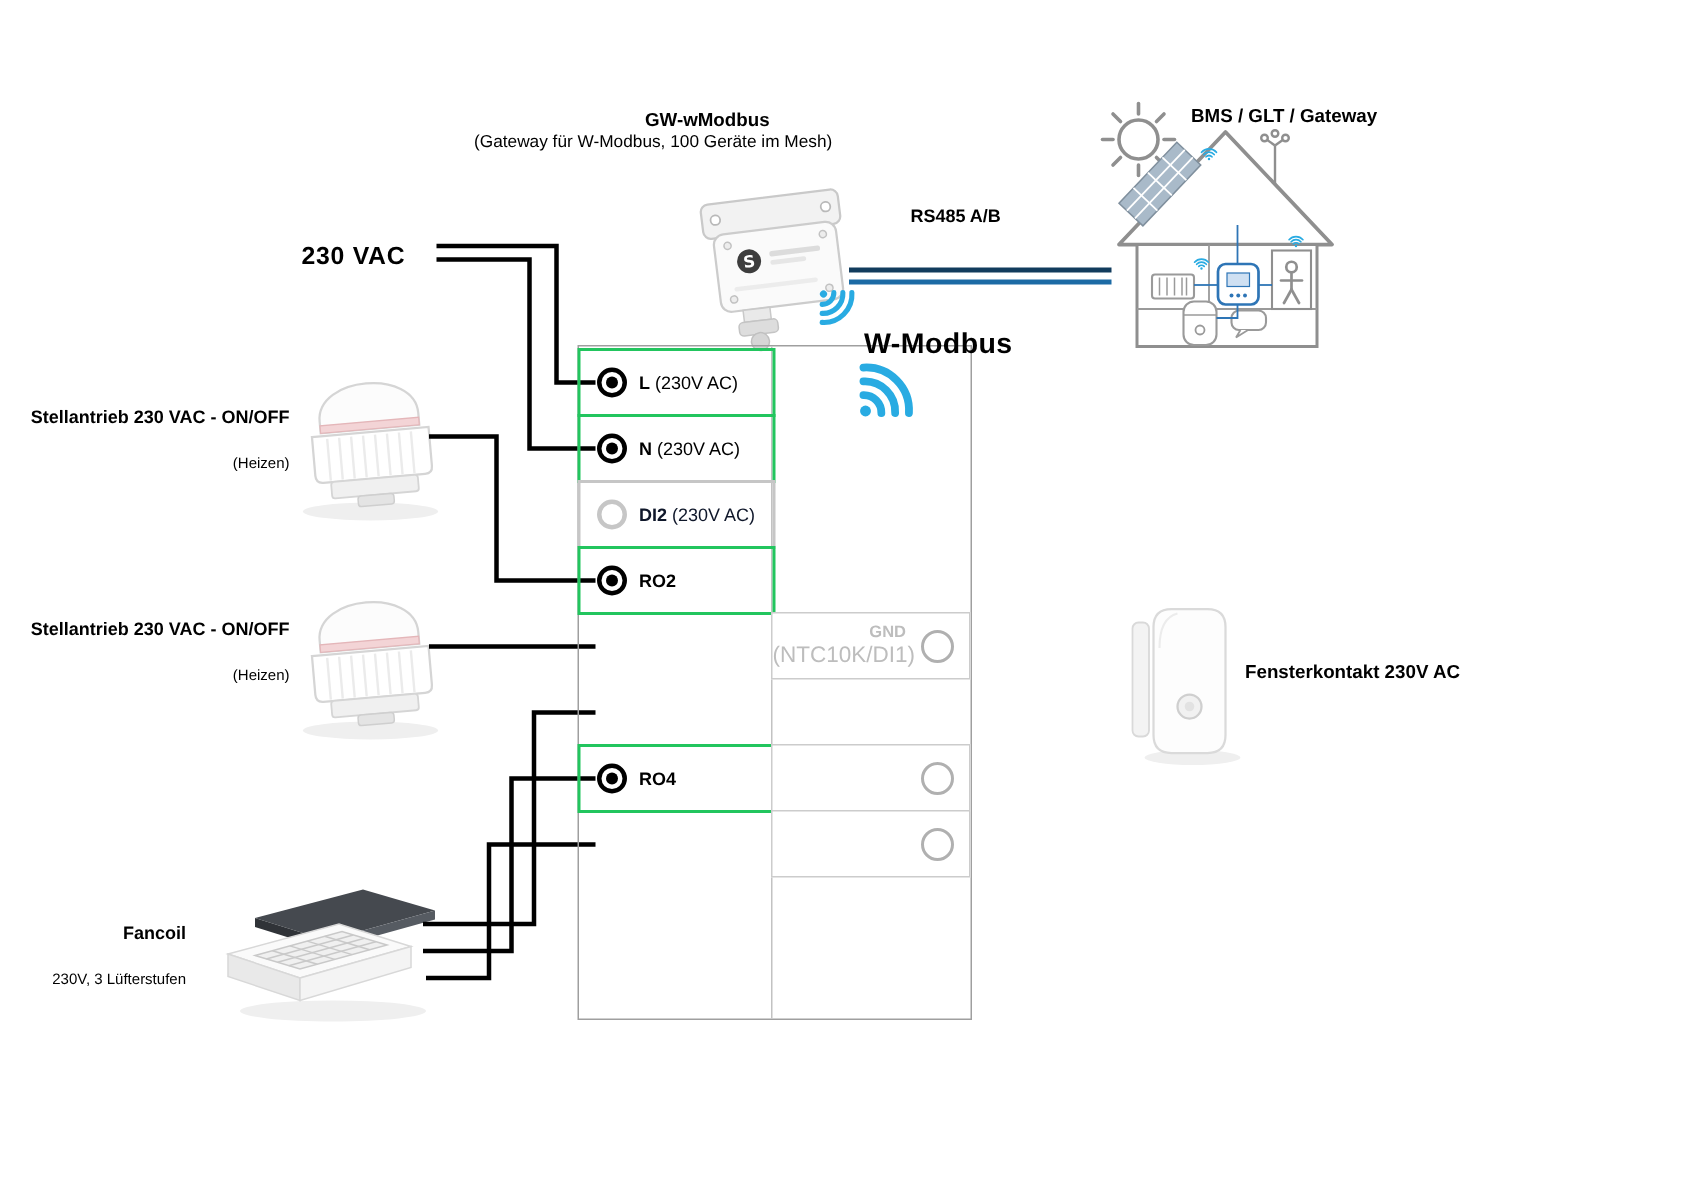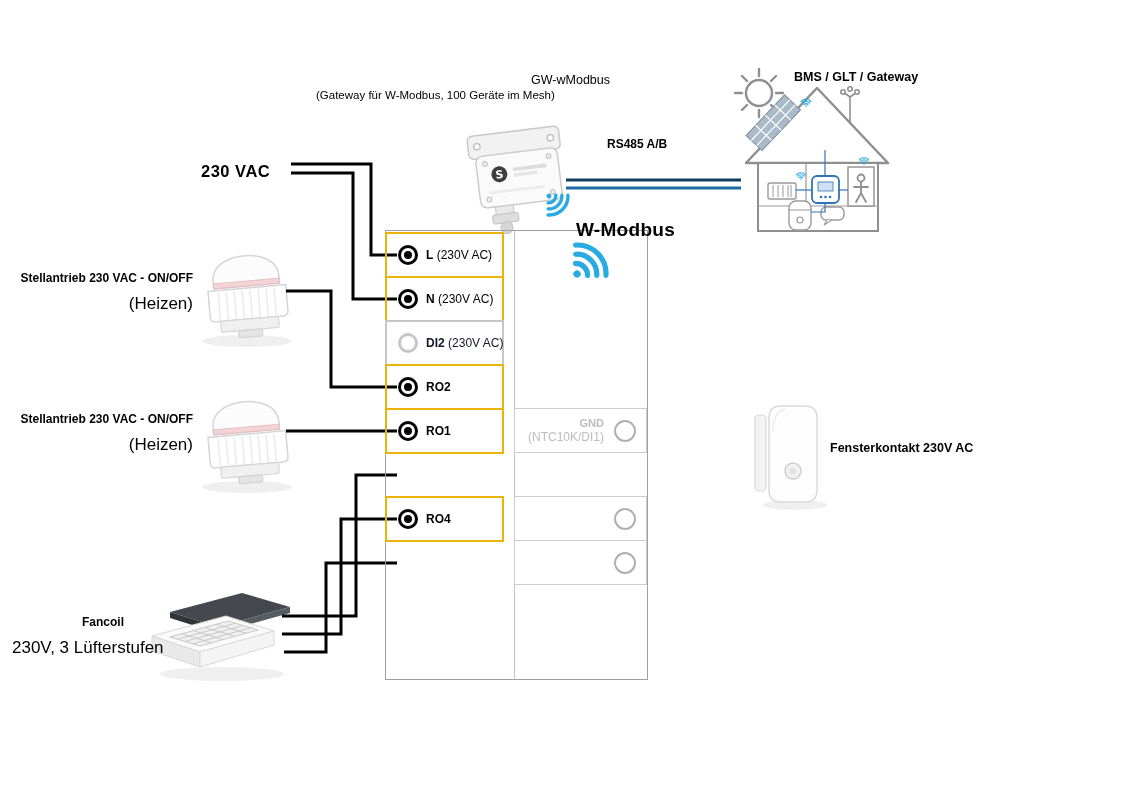--- a/index.html
+++ b/index.html
@@ -3,45 +3,45 @@
 <meta charset="utf-8">
 <title>GW-wModbus</title>
 <style>
   * { margin:0; padding:0; box-sizing:border-box; }
   body { background:#fff; font-family:"Liberation Sans", sans-serif; color:#000; }
   #canvas { position:relative; width:1132px; height:800px; background:#fff; overflow:hidden; }
   #wiring { position:absolute; left:0; top:0; }
 
   .lbl { position:absolute; white-space:nowrap; line-height:1.15; }
   .multi .l1 { font-weight:bold; font-size:12px; }
-  .multi .l2 { font-size:17px; margin-top:8px; }
+  .multi .l2 { font-size:10px; margin-top:18px; }
 
   
   #tblock { position:absolute; left:385px; top:230px; width:263px; height:450px;
             border:1px solid #9f9f9f; background:transparent; }
   #tblock .vdiv { position:absolute; left:128px; top:0; width:1px; height:100%; background:#c2c2c2; }
-  .tcell { position:absolute; left:-1px; width:119px; height:46px; border:2px solid #eab308;
+  .tcell { position:absolute; left:-1px; width:132px; height:46px; border:2px solid #22c55e;
            background:transparent; display:flex; align-items:center; padding-left:11px; gap:8px;text-align:center; }
   .tcell.inactive { border-color:#c6c6c6; }
   .term { width:20px; height:20px; border-radius:50%; border:3px solid #000; background:#fff;
           position:relative; flex:0 0 auto; }
   .term::after { content:""; position:absolute; left:50%; top:50%; width:8px; height:8px;
                  margin:-4px 0 0 -4px; border-radius:50%; background:#000; }
   .tcell.inactive .term { border-color:#c6c6c6; }
   .tcell.inactive .term::after { display:none; }
   .ttext { white-space:nowrap; font-size:12px; }
   .tlabel { font-weight:bold; }
   .tcell.inactive .ttext { color:#0f172a; }
 
   .rcell { position:absolute; left:128px; width:133px; height:45px; border:1px solid #cccccc;
            background:#fff; }
   .rcell .rtext { position:absolute; left:0; right:42px; top:50%; transform:translateY(-50%);
                   text-align:right; color:#bdbdbd; line-height:1.2; }
   .rcell .r1 { font-weight:bold; font-size:11px;padding-left:44px; }
-  .rcell .r2 { font-size:12px;text-align:right; }
+  .rcell .r2 { font-size:15px;text-align:right; }
   .rcell .rcircle { position:absolute; right:10px; top:50%; transform:translateY(-50%);
                     width:22px; height:22px; border-radius:50%; border:2px solid #b0b0b0; background:#fff; }
 </style>
 </head>
 <body>
 
 <div id="canvas">
 
   <svg id="wiring" width="1132" height="800" viewBox="0 0 1132 800">
     <defs>
@@ -234,24 +234,20 @@
       <span class="ttext"><span class="tlabel">N</span> <span class="tsub">(230V AC)</span></span>
     </div>
     <div class="tcell inactive" style="top:89px">
       <span class="term"></span>
       <span class="ttext"><span class="tlabel">DI2</span> <span class="tsub">(230V AC)</span></span>
     </div>
     <div class="tcell" style="top:133px">
       <span class="term"></span>
       <span class="ttext"><span class="tlabel">RO2</span> <span class="tsub"></span></span>
     </div>
-    <div class="tcell" style="top:177px">
-      <span class="term"></span>
-      <span class="ttext"><span class="tlabel">RO1</span> <span class="tsub"></span></span>
-    </div>
     <div class="tcell" style="top:265px">
       <span class="term"></span>
       <span class="ttext"><span class="tlabel">RO4</span> <span class="tsub"></span></span>
     </div>
 
     <div class="rcell" style="top:177px">
       <div class="rtext">
         <div class="r1">GND</div>
         <div class="r2">(NTC10K/DI1)</div>
       </div>
@@ -266,21 +262,21 @@
     </div>
     <div class="rcell" style="top:309px">
       <div class="rtext">
         <div class="r1"></div>
         <div class="r2"></div>
       </div>
       <span class="rcircle"></span>
     </div>
   </div>
 
-  <div class="lbl" style="left:430px;top:73px;width:180px;text-align:right;font-weight:normal;font-size:12.5px">GW-wModbus</div>
+  <div class="lbl" style="left:430px;top:73px;width:180px;text-align:left;font-weight:bold;font-size:12.5px">GW-wModbus</div>
   <div class="lbl" style="left:316px;top:89px;width:246px;font-size:11.5px">(Gateway für W-Modbus, 100 Geräte im Mesh)</div>
   <div class="lbl" style="left:794px;top:70px;font-weight:bold;font-size:12.5px">BMS / GLT / Gateway</div>
   <div class="lbl" style="left:607px;top:138px;width:100px;text-align:left;font-weight:bold;font-size:12px">RS485 A/B</div>
   <div class="lbl" style="left:201px;top:162px;font-weight:bold;font-size:16.5px;letter-spacing:0.5px">230 VAC</div>
   <div class="lbl" style="left:576px;top:219px;font-weight:bold;font-size:19px;letter-spacing:0.3px">W-Modbus</div>
 
   <div class="lbl multi" style="left:13px;top:272px;width:180px;text-align:right">
     <div class="l1">Stellantrieb 230 VAC - ON/OFF</div>
     <div class="l2">(Heizen)</div>
   </div>

